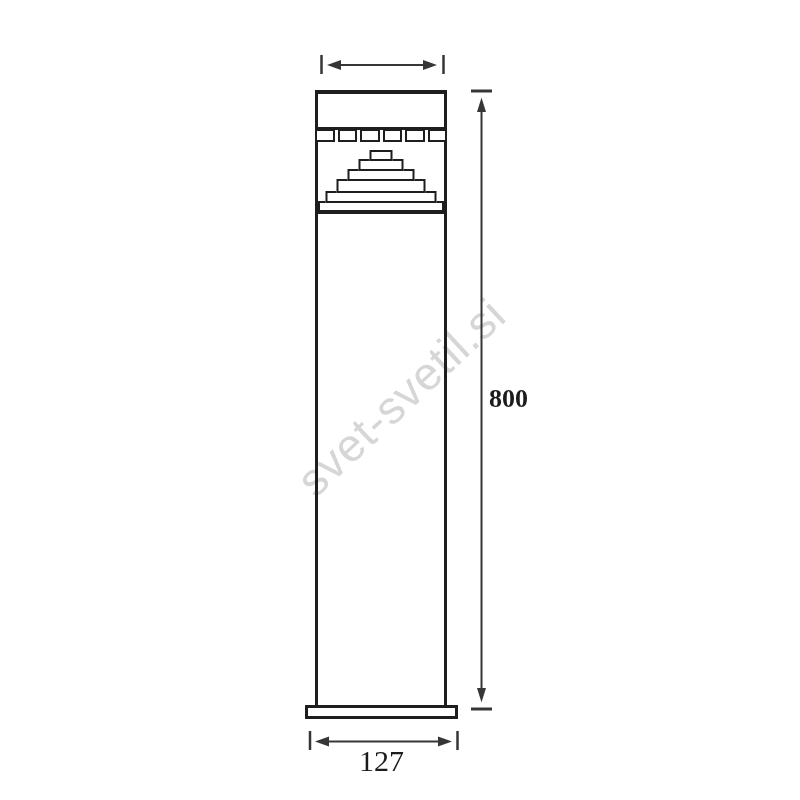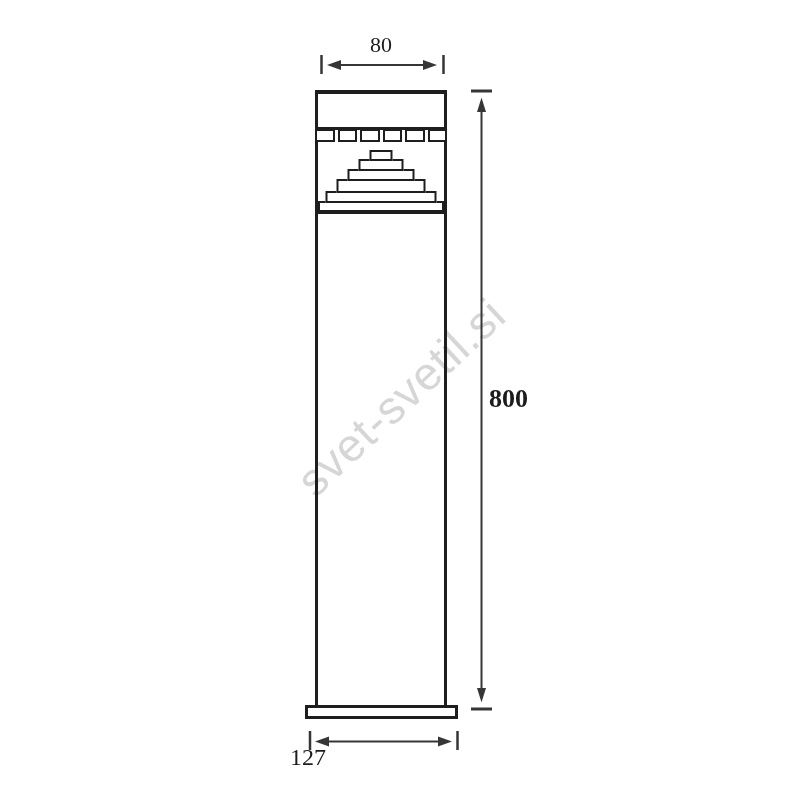--- a/index.html
+++ b/index.html
@@ -108,21 +108,21 @@
 
   
   .lbl {
     position: absolute;
     color: var(--text);
     font-size: 24px;
     line-height: 1.1;
   }
   .lbl-top    { left: 315px; top: 33px;  width: 132px; text-align: center; font-size: 22px; }
   .lbl-right  { left: 489px; top: 385px; font-size: 26px; font-weight: bold; }
-  .lbl-bottom { left: 290px; top: 744px; width: 153px; text-align: left; font-size: 24px; }
+  .lbl-bottom { left: 305px; top: 744px; width: 153px; text-align: center; font-size: 30px; }
 </style>
 </head>
 <body>
 
 <div class="canvas">
 
   <div class="watermark">svet-svetil.si</div>
 
   <div class="column"></div>
 
@@ -166,17 +166,16 @@
 
     <g>
       <line class="tick" x1="310" y1="731" x2="310" y2="750"></line>
       <line class="tick" x1="457.5" y1="731" x2="457.5" y2="750"></line>
       <line x1="319" y1="741.5" x2="448" y2="741.5"></line>
       <polygon points="315,741.5 329,736.5 329,746.5"></polygon>
       <polygon points="452,741.5 438,736.5 438,746.5"></polygon>
     </g>
   </svg>
 
-  <div class="lbl lbl-top">80</div>
   <div class="lbl lbl-right">800</div>
   <div class="lbl lbl-bottom">127</div>
 
 </div>
 
 </body></html>

